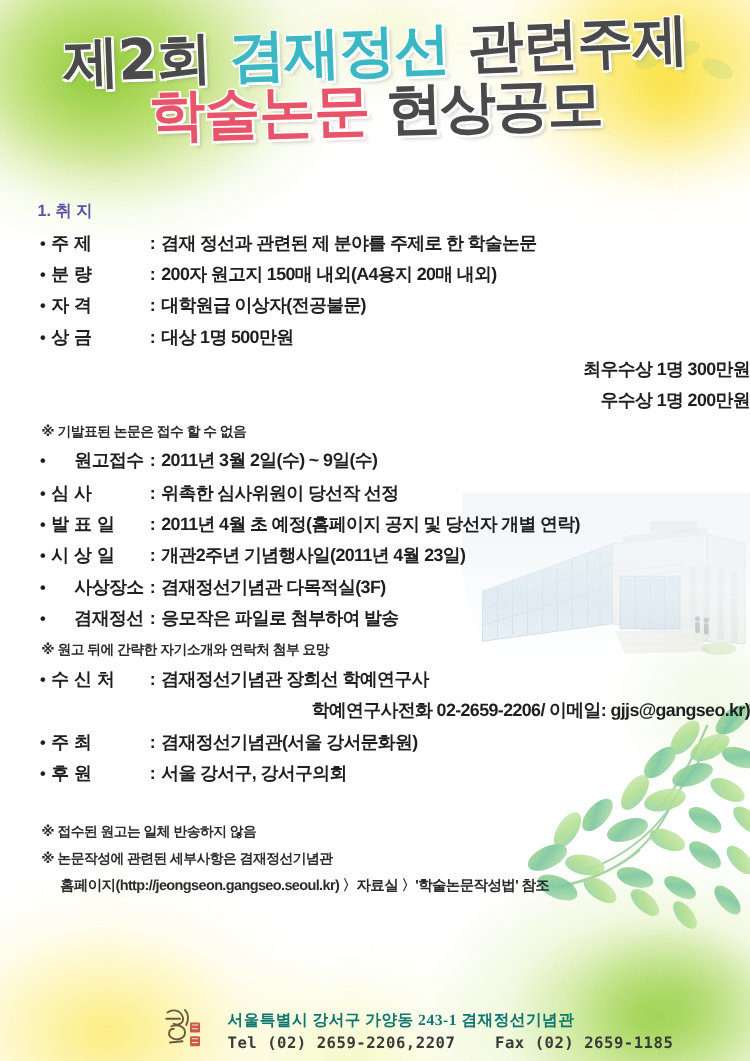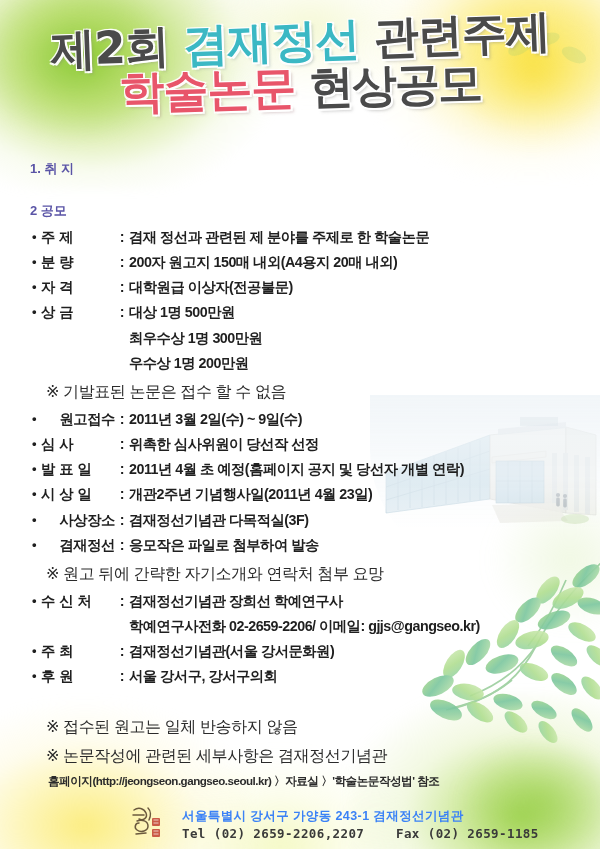--- a/index.html
+++ b/index.html
@@ -220,28 +220,28 @@
   }
   .label{
     flex:0 0 74px;
     display:flex;
     justify-content:space-between;
     letter-spacing:0;
   }
   .label.tight{letter-spacing:-.4px;display:block;text-align:right;}
   .colon{flex:0 0 14px;text-align:center;}
   .val{flex:1 1 auto;letter-spacing:-.5px;}
-  .row.cont{margin-left:32px;}
+  .row.cont{margin-left:32px;text-align:right;}
   .cont-pad{flex:0 0 97px;}
 
   .note{
-    margin:5px 0 4px 46px;
-    font-size:16px;
+    margin:5px 0 4px 33px;
+    font-size:11px;
     color:#2b2b2b;
-    font-weight:normal;
+    font-weight:bold;
     letter-spacing:-.4px;
     line-height:1.5;
   }
   .note-blk{margin-top:13px;}
   .note-sub{
     margin:1px 0 0 48px;
     font-size:11.6px;
     color:#2b2b2b;
     font-weight:bold;
     letter-spacing:-.5px;
@@ -257,23 +257,23 @@
   .seal{
     width:46px;height:42px;flex:0 0 46px;
     margin-right:8px;position:relative;
   }
   .foot-text{
     font-family:"DejaVu Sans Mono","Liberation Mono",monospace;
     color:#3a3a3a;
     line-height:1.45;
   }
   .foot-addr{
-    font-family:Liberation Sans, sans-serif;
+    font-family:Liberation Serif, serif;
     font-size:12.5px;font-weight:bold;letter-spacing:.4px;
-    color:#3b82f6;
+    color:#0f766e;
   }
   .foot-tel{
     font-size:12.5px;font-weight:bold;letter-spacing:.4px;
     white-space:pre;
   }
 </style>
 </head>
 <body>
 
 <div id="poster">
@@ -434,21 +434,20 @@
     </div>
     <div class="title-line title-line2">
       <span class="t-red">학술논문</span><span class="t-dark"> 현상공모</span>
     </div>
   </div>
 
   <div class="content">
 
     <div class="sec-head">1. 취 지</div>
 
-    <div class="sec-head sec-head-2">2 공모</div>
 
     <ul class="list">
 
       <li class="row">
         <span class="bullet">•</span>
         <span class="label">주 제</span>
         <span class="colon">:</span>
         <span class="val">겸재 정선과 관련된 제 분야를 주제로 한 학술논문</span>
       </li>
 

